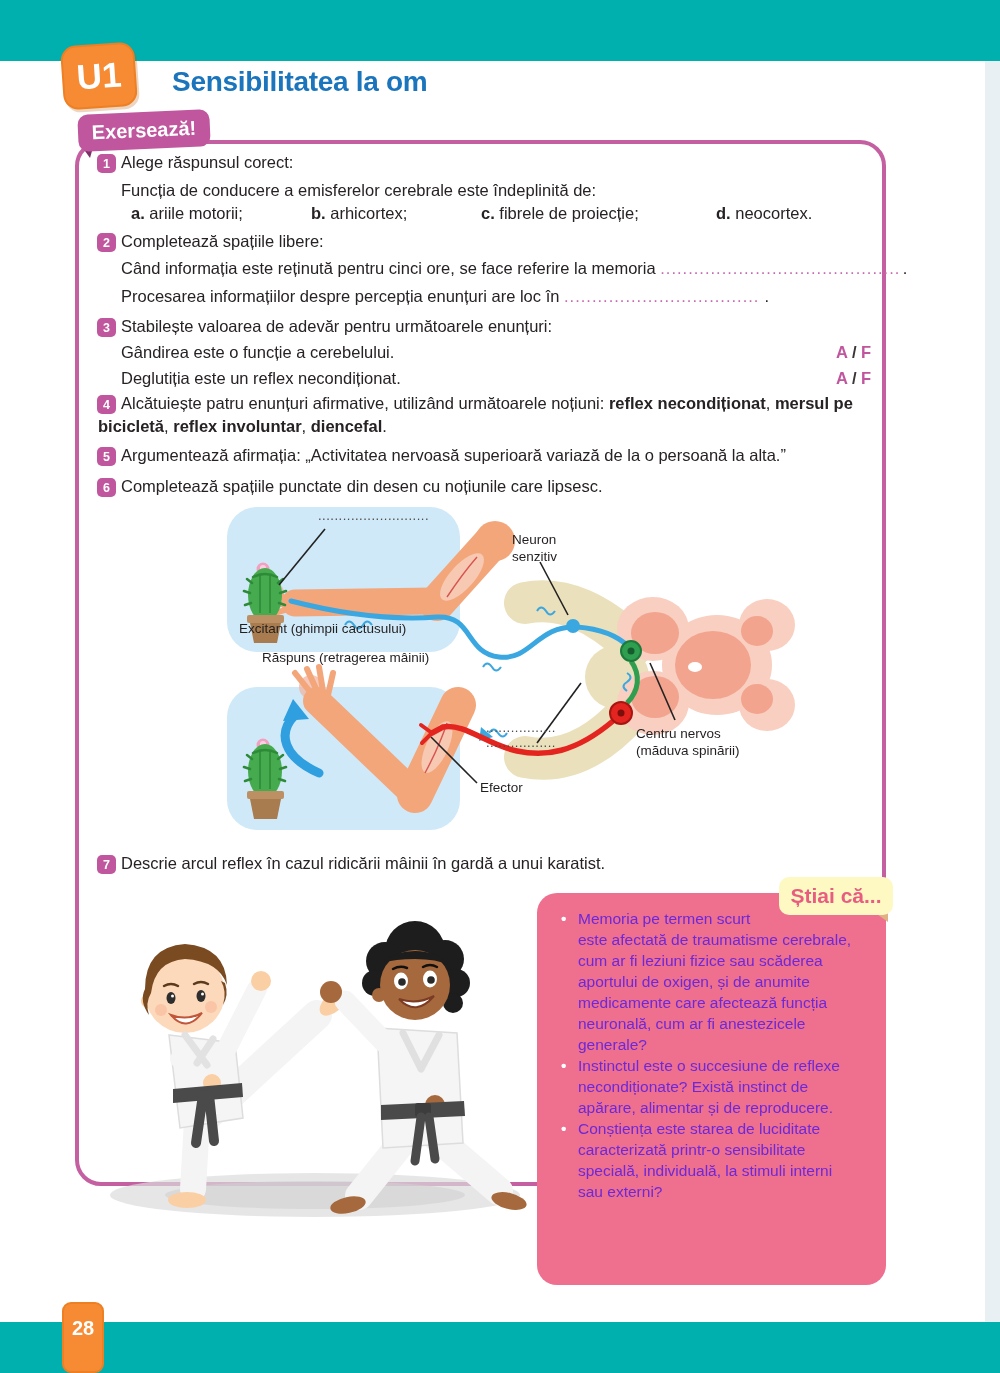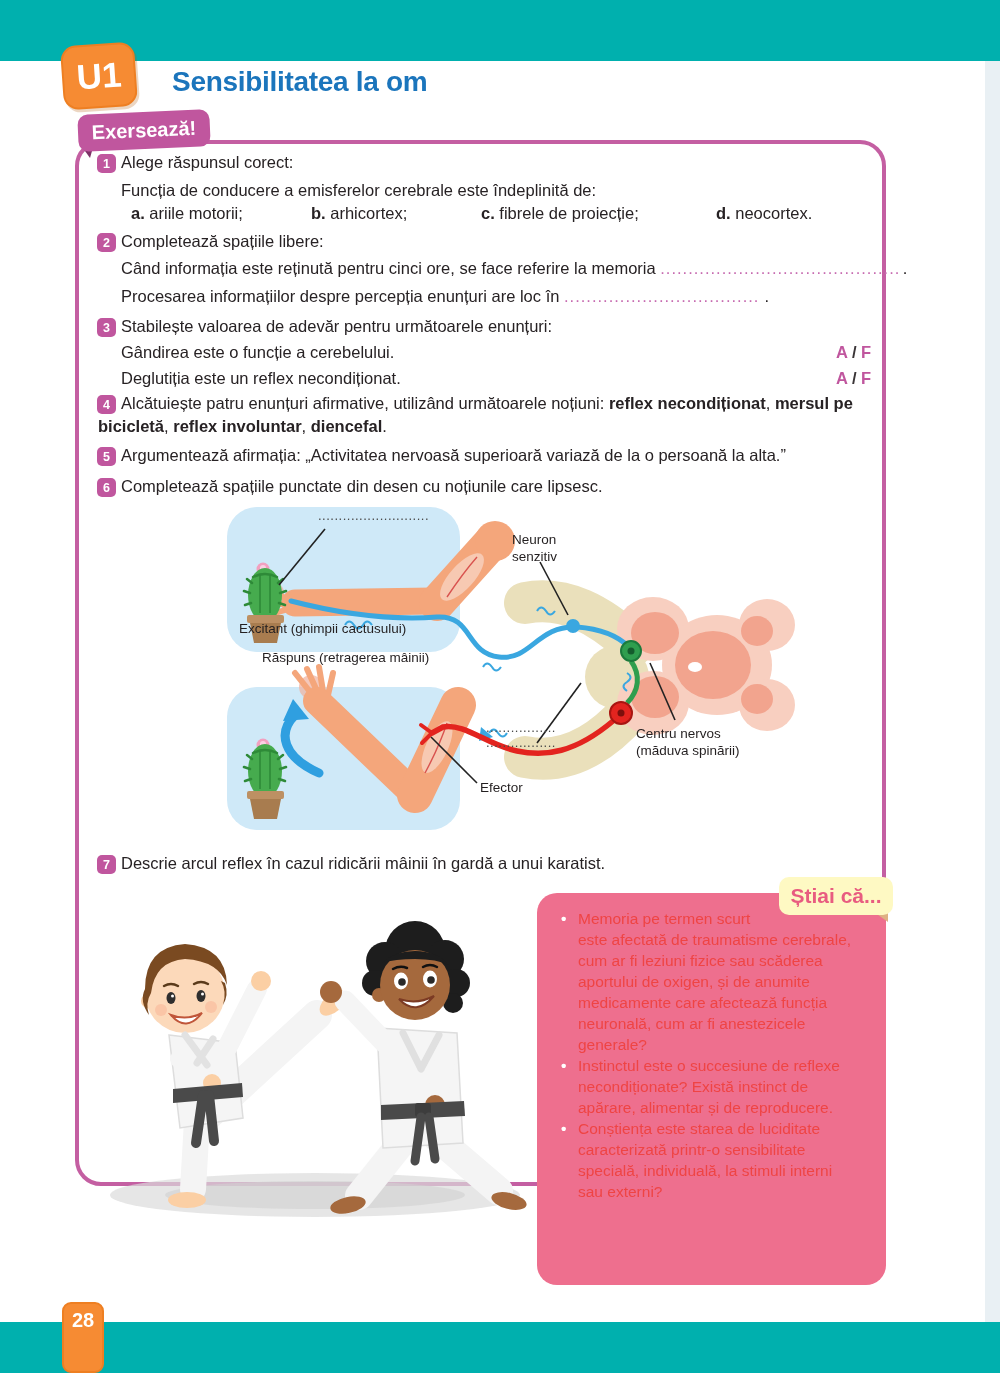--- a/index.html
+++ b/index.html
@@ -41,26 +41,26 @@
   .dlabel { position:absolute; font-size:13.5px; color:#231f20; white-space:pre-line; line-height:17px; }
   .ddots { position:absolute; font-size:13px; color:#4a4a4a; letter-spacing:.5px; }
 
   
   .dyk-box { position:absolute; left:537px; top:893px; width:349px; height:392px; background:#ee6f8e; border-radius:20px; z-index:7; }
   .dyk-tab { position:absolute; left:779px; top:877px; width:114px; height:38px; background:#fef9c3; border-radius:10px;
       display:flex; align-items:center; justify-content:center; color:#e85c80; font-size:21px; font-weight:bold; z-index:9; }
   .dyk-fold { position:absolute; left:874px; top:912px; width:0; height:0;
       border-left:14px solid transparent; border-top:10px solid #dfb183; z-index:8; }
   .dyk-list { position:absolute; left:557px; top:908px; width:316px; list-style:none; z-index:8; }
-  .dyk-list li { position:relative; padding-left:21px; color:#ef4444; font-size:15.5px; line-height:21px; white-space:pre-line; }
+  .dyk-list li { position:relative; padding-left:21px; color:#6d28d9; font-size:15.5px; line-height:21px; white-space:pre-line; }
   .dyk-list li::before { content:"\2022"; position:absolute; left:4px; top:0; color:#fff; font-weight:bold; }
 
   .page-tab { position:absolute; left:62px; top:1302px; width:42px; height:71px; background:#f68b33;
       border:2px solid #ee7f22; border-radius:9px; display:flex; justify-content:center; z-index:3;
-      color:#fff; font-size:20px; font-weight:bold; padding-top:5px; }
+      color:#fff; font-size:20px; font-weight:bold; padding-top:13px; }
 
   svg { position:absolute; overflow:visible; }
 </style>
 </head>
 <body>
 
 <div class="page">
 
   <div class="top-bar"></div>
   <div class="right-strip"></div>

